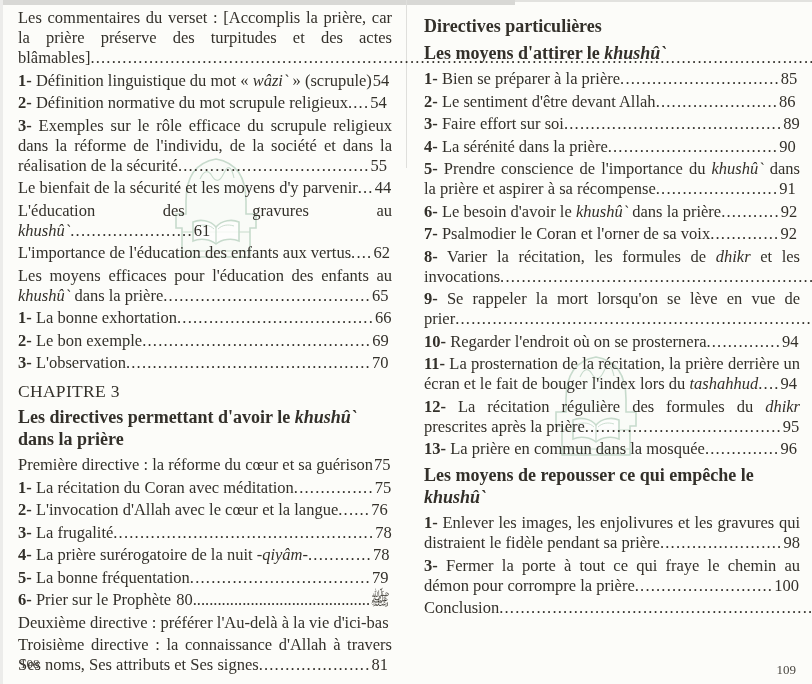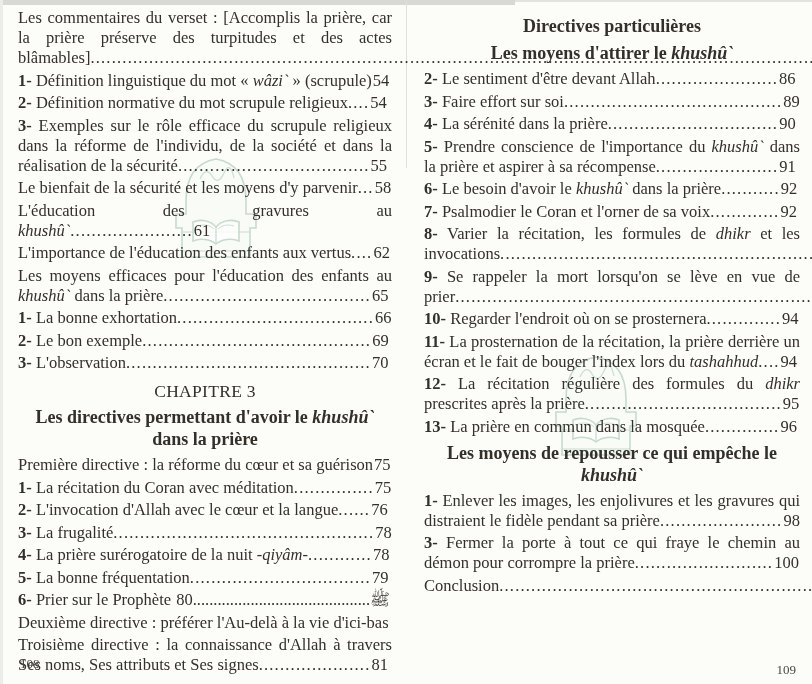--- a/index.html
+++ b/index.html
@@ -19,21 +19,21 @@
   .page-col{position:absolute;top:8px;z-index:1;}
   #left-col{left:18px;width:374px;}
   #right-col{left:424px;width:376px;top:10px;}
 
   .entry{margin:0 0 2.5px 0;text-align:justify;}
   .entry .num{font-weight:bold;}
   .entry .it{font-style:italic;}
   .leader{letter-spacing:1.2px;}
   .pg{padding-left:1px;}
 
-  .heading{text-align:center;}
+  .heading{text-align:left;}
   .h-plain{font-size:17.5px;margin:8px 0 1px 0;letter-spacing:.3px;}
   .h-bold{font-weight:bold;font-size:18px;line-height:22px;margin:5px 0 5px 0;}
   .h-bold .it{font-style:italic;}
 
   .folio{position:absolute;z-index:2;font-size:13px;color:#4a4741;}
   #folio-left{left:20px;bottom:10px;}
   #folio-right{right:16px;bottom:4px;}
 
   .watermark{position:absolute;z-index:0;opacity:.55;}
   #wm-left{left:166px;top:154px;}
@@ -68,21 +68,21 @@
     <path d="M50,73 L50,90" stroke-width="1.2"></path>
     <path d="M32,72 C38,70 44,71 48,75 M68,72 C62,70 56,71 52,75" stroke-width="0.9"></path>
   </g>
 </svg>
 
 <div id="left-col" class="page-col">
     <p class="entry"><span><span>Les commentaires du verset : [Accomplis la prière, car la prière préserve des turpitudes et des actes blâmables]</span></span><span class="leader">................................................................................................................................................................................................................................................................................................................................................................................................................</span></p>
     <p class="entry"><b class="num">1-</b> <span><span>Définition linguistique du mot « </span><span class="it">wâzi`</span><span> » (scrupule)</span></span><span class="leader"></span><span class="pg">54</span></p>
     <p class="entry"><b class="num">2-</b> <span><span>Définition normative du mot scrupule religieux</span></span><span class="leader">....</span><span class="pg">54</span></p>
     <p class="entry"><b class="num">3-</b> <span><span>Exemples sur le rôle efficace du scrupule religieux dans la réforme de l'individu, de la société et dans la réalisation de la sécurité</span></span><span class="leader">....................................</span><span class="pg">55</span></p>
-    <p class="entry"><span><span>Le bienfait de la sécurité et les moyens d'y parvenir</span></span><span class="leader">...</span><span class="pg">58</span></p>
+    <p class="entry"><span><span>Le bienfait de la sécurité et les moyens d'y parvenir</span></span><span class="leader">...</span><span class="pg">44</span></p>
     <p class="entry"><span><span>L'éducation des gravures au </span><span class="it">khushû`</span></span><span class="leader">.......................</span><span class="pg">61</span></p>
     <p class="entry"><span><span>L'importance de l'éducation des enfants aux vertus</span></span><span class="leader">....</span><span class="pg">62</span></p>
     <p class="entry"><span><span>Les moyens efficaces pour l'éducation des enfants au </span><span class="it">khushû`</span><span> dans la prière</span></span><span class="leader">.......................................</span><span class="pg">65</span></p>
     <p class="entry"><b class="num">1-</b> <span><span>La bonne exhortation</span></span><span class="leader">.....................................</span><span class="pg">66</span></p>
     <p class="entry"><b class="num">2-</b> <span><span>Le bon exemple</span></span><span class="leader">...........................................</span><span class="pg">69</span></p>
     <p class="entry"><b class="num">3-</b> <span><span>L'observation</span></span><span class="leader">..............................................</span><span class="pg">70</span></p>
     <div class="heading h-plain"><span><span>CHAPITRE 3</span></span></div>
     <div class="heading h-bold"><span><span>Les directives permettant d'avoir le </span><span class="it">khushû`</span></span><br><span><span>dans la prière</span></span></div>
     <p class="entry"><span><span>Première directive : la réforme du cœur et sa guérison</span></span><span class="leader"></span><span class="pg">75</span></p>
     <p class="entry"><b class="num">1-</b> <span><span>La récitation du Coran avec méditation</span></span><span class="leader">...............</span><span class="pg">75</span></p>
@@ -90,20 +90,21 @@
     <p class="entry"><b class="num">3-</b> <span><span>La frugalité</span></span><span class="leader">.................................................</span><span class="pg">78</span></p>
     <p class="entry"><b class="num">4-</b> <span><span>La prière surérogatoire de la nuit -</span><span class="it">qiyâm</span><span>-</span></span><span class="leader">............</span><span class="pg">78</span></p>
     <p class="entry"><b class="num">5-</b> <span><span>La bonne fréquentation</span></span><span class="leader">..................................</span><span class="pg">79</span></p>
     <p class="entry"><b class="num">6-</b> <span><span>Prier sur le Prophète ﷺ</span></span><span class="leader">...........................................</span><span class="pg">80</span></p>
     <p class="entry"><span><span>Deuxième directive : préférer l'Au-delà à la vie d'ici-bas</span></span></p>
     <p class="entry"><span><span>Troisième directive : la connaissance d'Allah à travers Ses noms, Ses attributs et Ses signes</span></span><span class="leader">.....................</span><span class="pg">81</span></p>
   </div>
 <div id="right-col" class="page-col">
     <div class="heading h-bold"><span><span>Directives particulières</span></span></div>
     <div class="heading h-bold"><span><span>Les moyens d'attirer le </span><span class="it">khushû`</span></span></div>
+    <p class="entry"><b class="num">1-</b> <span><span>Bien se préparer à la prière</span></span><span class="leader">..............................</span><span class="pg">85</span></p>
     <p class="entry"><b class="num">2-</b> <span><span>Le sentiment d'être devant Allah</span></span><span class="leader">.......................</span><span class="pg">86</span></p>
     <p class="entry"><b class="num">3-</b> <span><span>Faire effort sur soi</span></span><span class="leader">.........................................</span><span class="pg">89</span></p>
     <p class="entry"><b class="num">4-</b> <span><span>La sérénité dans la prière</span></span><span class="leader">................................</span><span class="pg">90</span></p>
     <p class="entry"><b class="num">5-</b> <span><span>Prendre conscience de l'importance du </span><span class="it">khushû`</span><span> dans la prière et aspirer à sa récompense</span></span><span class="leader">.......................</span><span class="pg">91</span></p>
     <p class="entry"><b class="num">6-</b> <span><span>Le besoin d'avoir le </span><span class="it">khushû`</span><span> dans la prière</span></span><span class="leader">...........</span><span class="pg">92</span></p>
     <p class="entry"><b class="num">7-</b> <span><span>Psalmodier le Coran et l'orner de sa voix</span></span><span class="leader">.............</span><span class="pg">92</span></p>
     <p class="entry"><b class="num">8-</b> <span><span>Varier la récitation, les formules de </span><span class="it">dhikr</span><span> et les invocations</span></span><span class="leader">................................................................................................................................................................................................................................................................................................................................................................................................................</span></p>
     <p class="entry"><b class="num">9-</b> <span><span>Se rappeler la mort lorsqu'on se lève en vue de prier</span></span><span class="leader">................................................................................................................................................................................................................................................................................................................................................................................................................</span></p>
     <p class="entry"><b class="num">10-</b> <span><span>Regarder l'endroit où on se prosternera</span></span><span class="leader">..............</span><span class="pg">94</span></p>
     <p class="entry"><b class="num">11-</b> <span><span>La prosternation de la récitation, la prière derrière un écran et le fait de bouger l'index lors du </span><span class="it">tashahhud</span></span><span class="leader">....</span><span class="pg">94</span></p>

